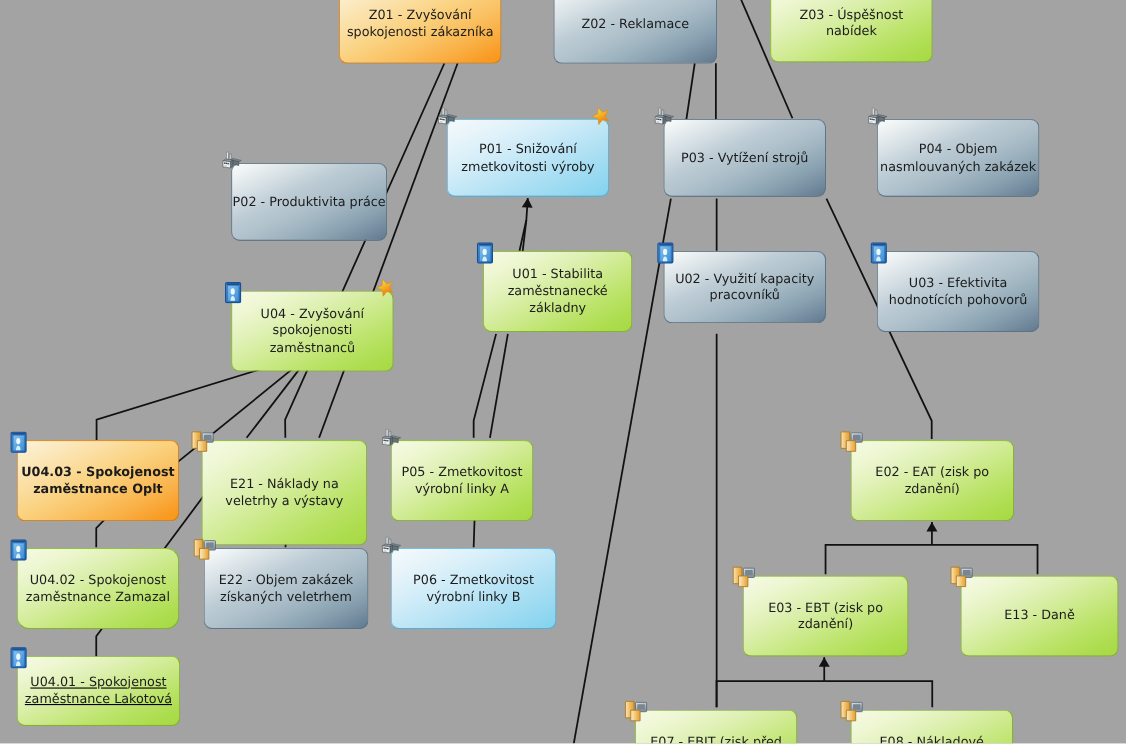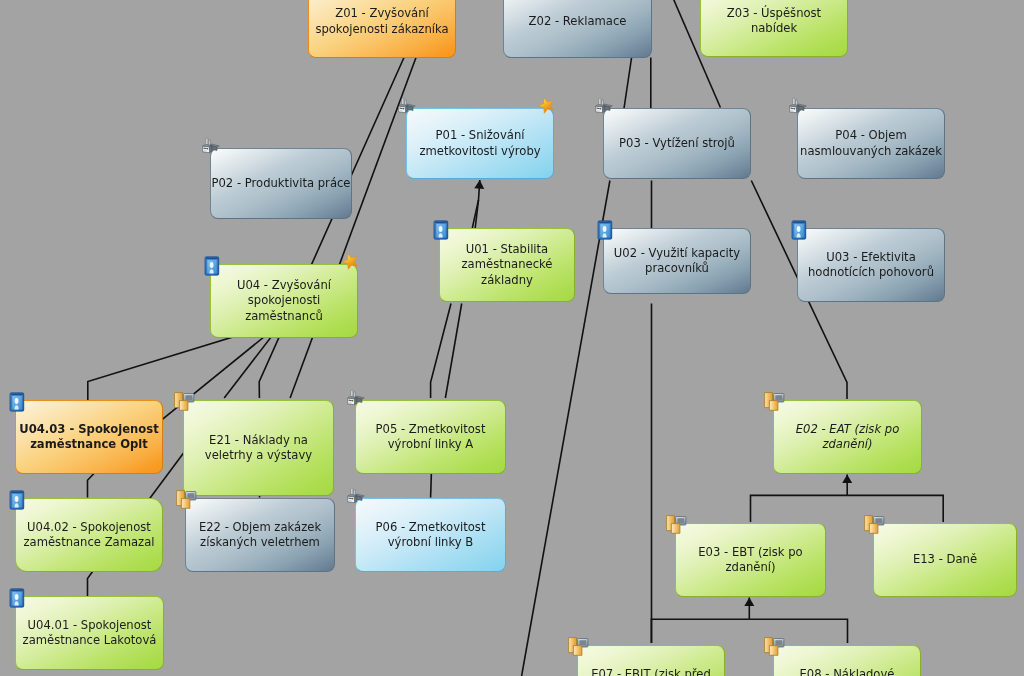--- a/index.html
+++ b/index.html
@@ -227,28 +227,28 @@
       <span class="lbl">U04.03 - Spokojenost
 zaměstnance Oplt</span>
     </div>
 <div class="node green" style="left:183px;top:400px;width:151px;height:96px;">
       <svg class="iconwrap icon-coins" viewBox="0 0 24 24">
         <use href="#ic-coins"></use>
       </svg>
       <span class="lbl">E21 - Náklady na
 veletrhy a výstavy</span>
     </div>
-<div class="node green" style="left:355px;top:400px;width:151px;height:74px;">
+<div class="node green" style="left:355px;top:400px;width:130px;height:74px;">
       <svg class="iconwrap icon-factory" viewBox="0 0 24 24">
         <use href="#ic-factory"></use>
       </svg>
       <span class="lbl">P05 - Zmetkovitost
 výrobní linky A</span>
     </div>
-<div class="node green" style="left:773px;top:400px;width:149px;height:74px;font-style:italic;">
+<div class="node green" style="left:773px;top:400px;width:149px;height:74px;">
       <svg class="iconwrap icon-coins" viewBox="0 0 24 24">
         <use href="#ic-coins"></use>
       </svg>
       <span class="lbl">E02 - EAT (zisk po
 zdanění)</span>
     </div>
 <div class="node green" style="left:15px;top:498px;width:148px;height:74px;border-radius:12px;">
       <svg class="iconwrap icon-person" viewBox="0 0 16 20">
         <use href="#ic-person"></use>
       </svg>
@@ -275,21 +275,21 @@
       </svg>
       <span class="lbl">E03 - EBT (zisk po
 zdanění)</span>
     </div>
 <div class="node green" style="left:873px;top:523px;width:144px;height:74px;">
       <svg class="iconwrap icon-coins" viewBox="0 0 24 24">
         <use href="#ic-coins"></use>
       </svg>
       <span class="lbl">E13 - Daně</span>
     </div>
-<div class="node green" style="left:15px;top:596px;width:149px;height:74px;">
+<div class="node green" style="left:15px;top:596px;width:149px;height:64px;text-decoration:underline;">
       <svg class="iconwrap icon-person" viewBox="0 0 16 20">
         <use href="#ic-person"></use>
       </svg>
       <span class="lbl">U04.01 - Spokojenost
 zaměstnance Lakotová</span>
     </div>
 <div class="node green" style="left:577px;top:645px;width:148px;height:74px;">
       <svg class="iconwrap icon-coins" viewBox="0 0 24 24">
         <use href="#ic-coins"></use>
       </svg>

